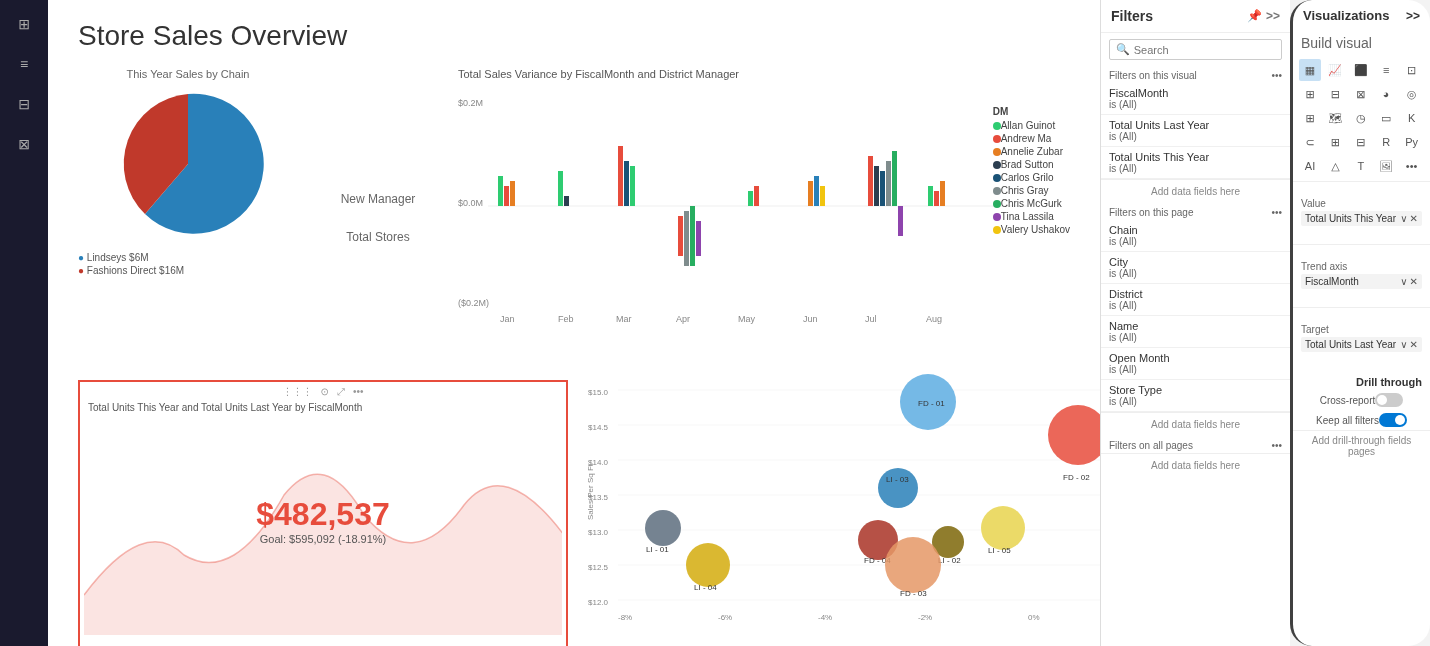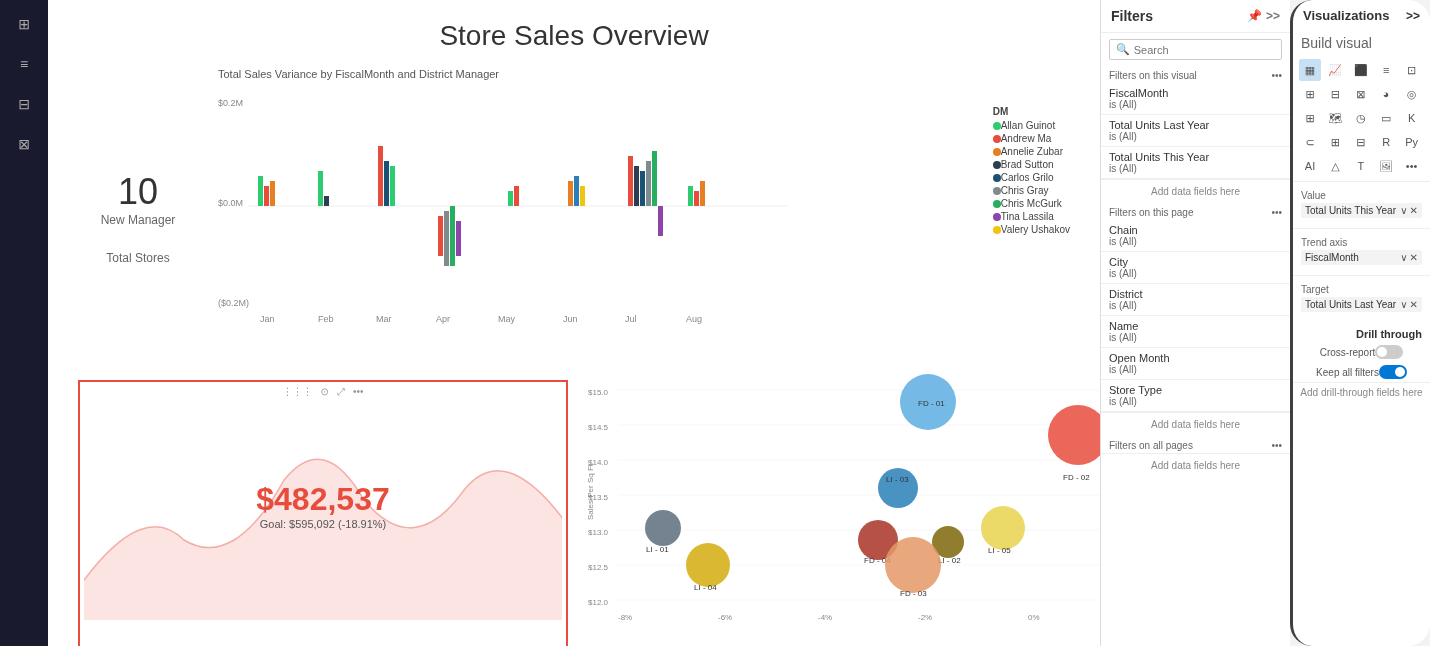--- a/index.html
+++ b/index.html
@@ -35,21 +35,20 @@
       padding: 20px 30px;
       height: 100%;
       position: relative;
     }
 
     .page-title {
       font-size: 28px;
       font-weight: 300;
       color: #333;
       margin-bottom: 16px;
-      text-align: center;
     }
 
     
     .top-row {
       display: flex;
       gap: 20px;
       height: 300px;
     }
 
     
@@ -297,21 +296,21 @@
     }
     .viz-icon-btn {
       width: 22px; height: 22px;
       display: flex; align-items: center; justify-content: center;
       font-size: 11px; color: #555; cursor: pointer;
       border-radius: 2px;
     }
     .viz-icon-btn.active { background: #c7e0f4; }
 
     .viz-field-section {
-      padding: 8px 8px;
+      padding: 16px 8px;
       border-top: 1px solid #eee;
     }
     .viz-field-label {
       font-size: 10px;
       color: #666;
       margin-bottom: 2px;
     }
     .viz-field-value {
       display: flex;
       align-items: center;
@@ -375,24 +374,38 @@
   <div class="sidebar-icon">⊟</div>
   <div class="sidebar-icon">⊠</div>
 </div>
 
 <div class="main-content">
   <div class="canvas">
     <div class="page-title">Store Sales Overview</div>
 
     <div class="top-row">
 
+      <div class="pie-section">
+        <div class="chart-label-sm">This Year Sales by Chain</div>
+        <div class="pie-container">
+          <svg viewBox="0 0 160 160" width="160" height="160">
+
+            <path d="M80,80 L80,10 A70,70 0 1,1 37,130 Z" fill="#2980b9"></path>
+
+            <path d="M80,80 L37,130 A70,70 0 0,1 80,10 Z" fill="#c0392b"></path>
+          </svg>
+        </div>
+        <div class="pie-legend">
+          <div><span style="color:#2980b9">●</span> Lindseys $6M</div>
+          <div><span style="color:#c0392b">●</span> Fashions Direct $16M</div>
+        </div>
+      </div>
 
       <div class="kpi-section">
         <div class="kpi-card">
-          <div class="kpi-number">10</div>
           <div class="kpi-label">New Manager</div>
         </div>
         <div class="kpi-card">
           <div class="kpi-label">Total Stores</div>
         </div>
       </div>
 
       <div class="bar-chart-section">
         <div class="bar-chart-title">Total Sales Variance by FiscalMonth and District Manager</div>
         <div class="bar-chart-area">
@@ -493,20 +506,21 @@
 
     <div class="bottom-row">
 
       <div class="area-chart-section">
         <div class="area-chart-controls">
           <span>⋮⋮⋮</span>
           <span>⊙</span>
           <span>⤢</span>
           <span>•••</span>
         </div>
+        <div class="area-chart-title">Total Units This Year and Total Units Last Year by FiscalMonth</div>
         <div class="area-chart-body">
           <svg width="100%" height="220" style="overflow:hidden;">
 
             <path d="M0,180 Q60,100 100,140 Q150,170 200,80 Q240,30 280,100 Q330,160 380,90 Q420,40 480,120 L480,220 L0,220 Z" fill="rgba(231,76,60,0.15)"></path>
 
             <path d="M0,180 Q60,100 100,140 Q150,170 200,80 Q240,30 280,100 Q330,160 380,90 Q420,40 480,120" fill="none" stroke="rgba(231,76,60,0.4)" stroke-width="1.5"></path>
           </svg>
           <div class="kpi-overlay">
             <div class="kpi-big">$482,537</div>
             <div class="kpi-goal">Goal: $595,092 (-18.91%)</div>
@@ -713,14 +727,14 @@
 
   <div class="drill-through-label">Drill through</div>
   <div class="viz-toggle">
     <span>Cross-report</span>
     <div class="toggle-pill off"></div>
   </div>
   <div class="viz-toggle">
     <span>Keep all filters</span>
     <div class="toggle-pill on"></div>
   </div>
-  <div class="add-drill-btn">Add drill-through fields here</div>
+  <div class="add-drill-btn">Add drill-through fields pages</div>
 </div>
 
 </body></html>

